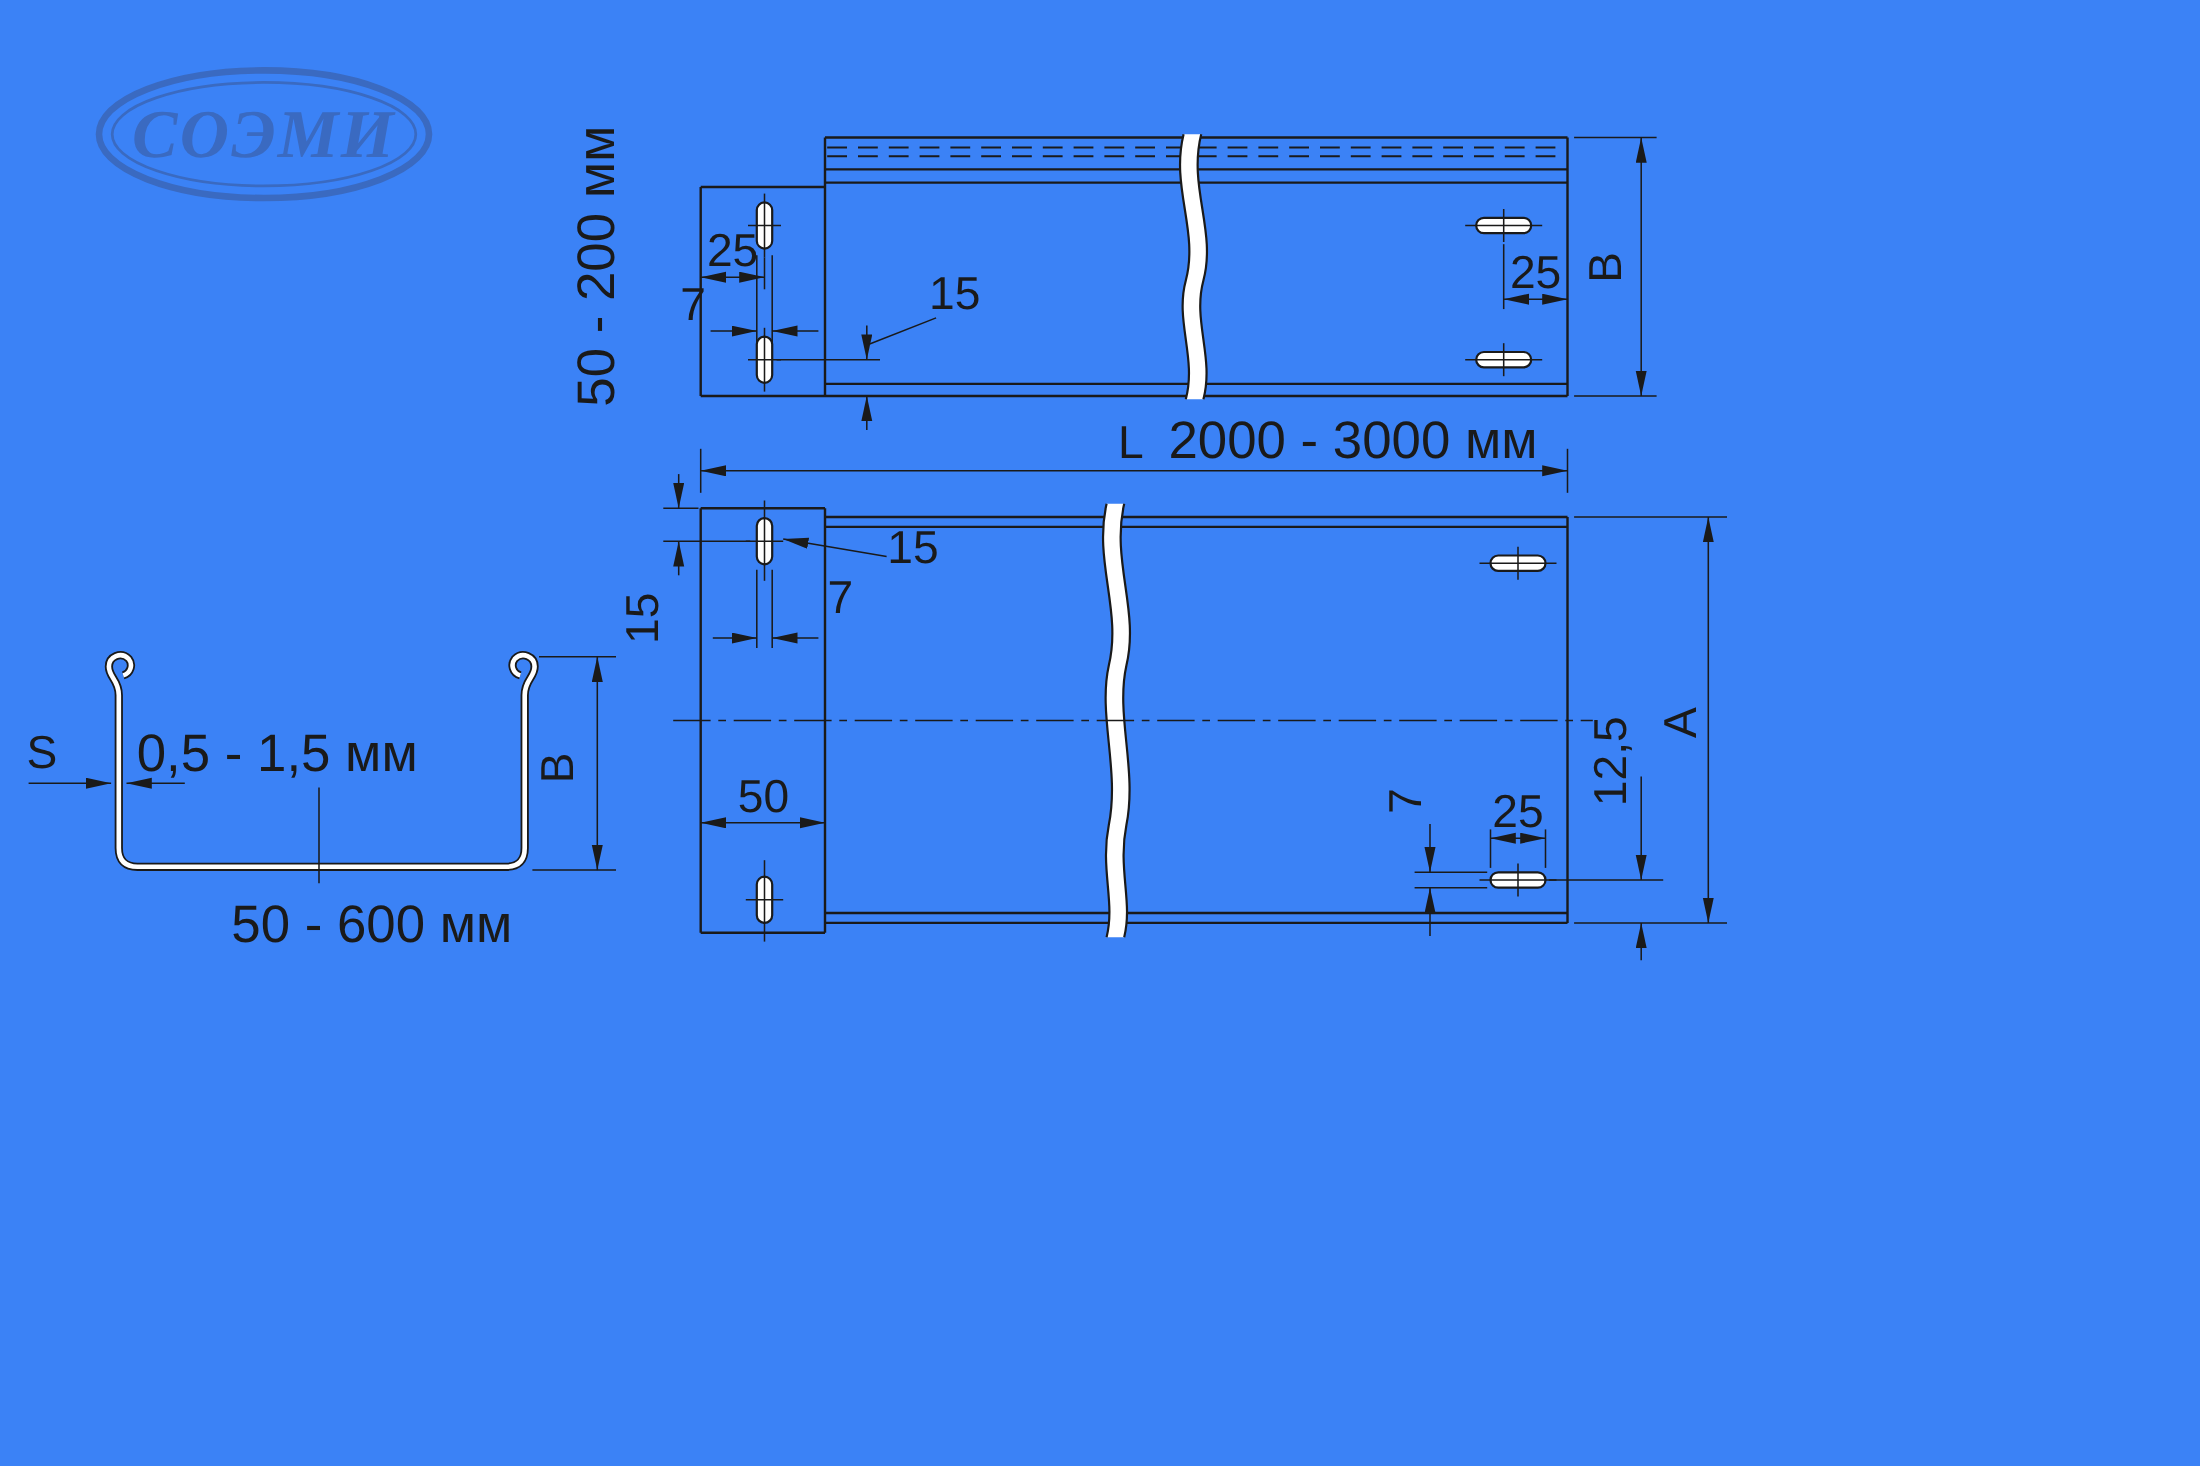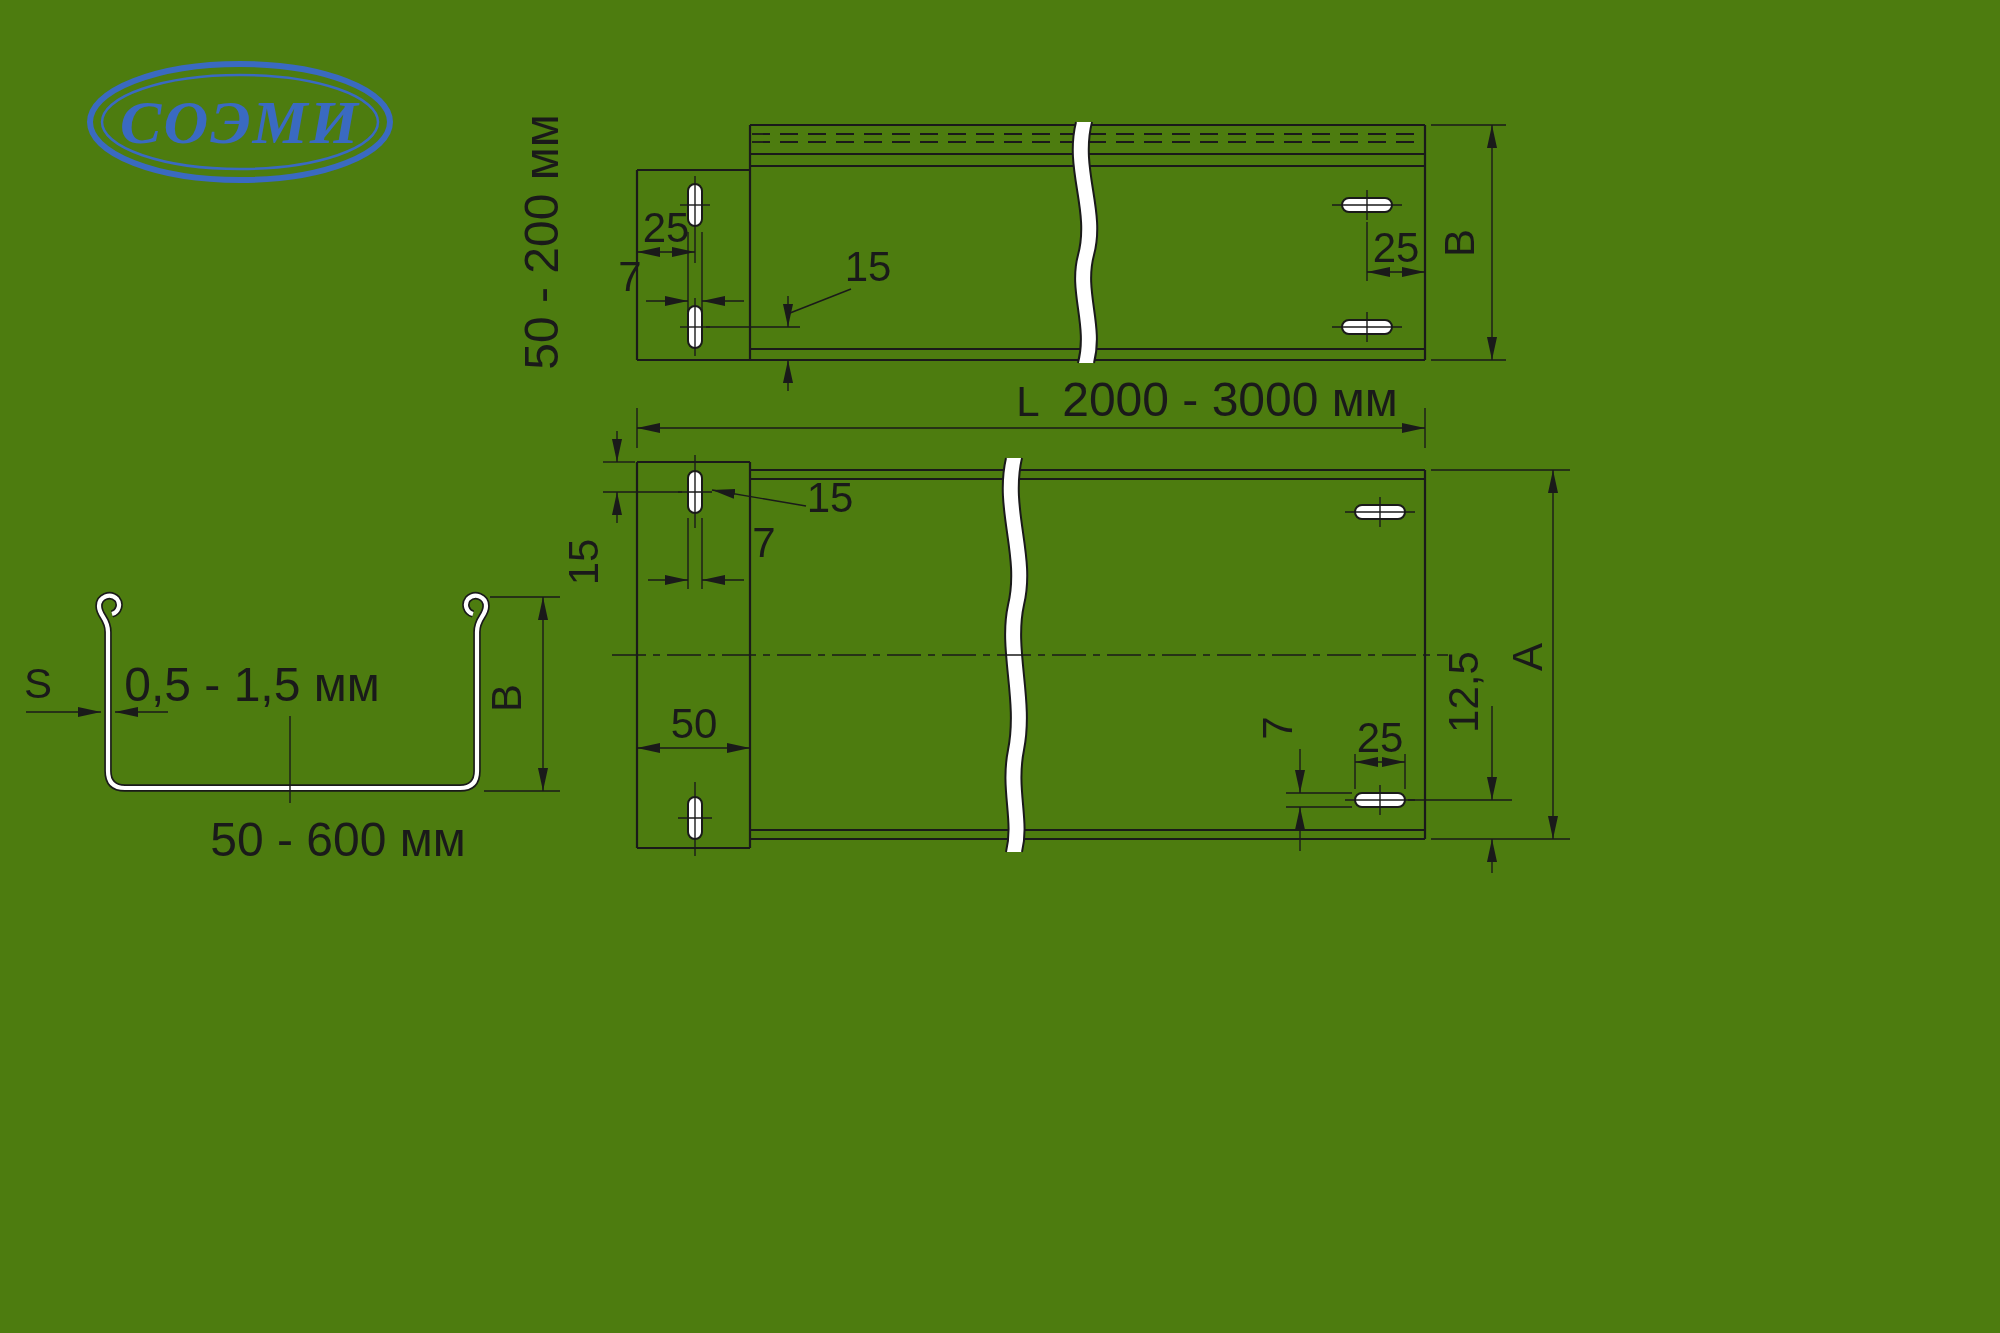--- a/index.html
+++ b/index.html
@@ -1,16 +1,16 @@
 <!DOCTYPE html>
 <html><head>
 <meta charset="utf-8">
 <style>
   html,body{margin:0;padding:0;background:#ffffff;}
-  .stage{width:2000px;height:1333px;position:relative;background:#4d7c0f;}
+  .stage{width:2000px;height:1333px;position:relative;background:#3b82f6;}
   svg{display:block;}
   .ln{stroke:#1a1a1a;stroke-width:2.2;fill:none;}
   .th{stroke:#1a1a1a;stroke-width:1.4;fill:none;}
   .hid{stroke:#1a1a1a;stroke-width:1.8;fill:none;stroke-dasharray:18 10;}
   .cl{stroke:#1a1a1a;stroke-width:1.4;fill:none;stroke-dasharray:34 7 7 7;}
   .slot{stroke:#1a1a1a;stroke-width:2;fill:#ffffff;}
   .wavefill{fill:#ffffff;stroke:none;}
   .wave{stroke:#1a1a1a;stroke-width:2;fill:none;}
   .sheet-outer{stroke:#1a1a1a;stroke-width:7.5;fill:none;stroke-linecap:butt;}
   .sheet-inner{stroke:#ffffff;stroke-width:4.2;fill:none;stroke-linecap:butt;}

